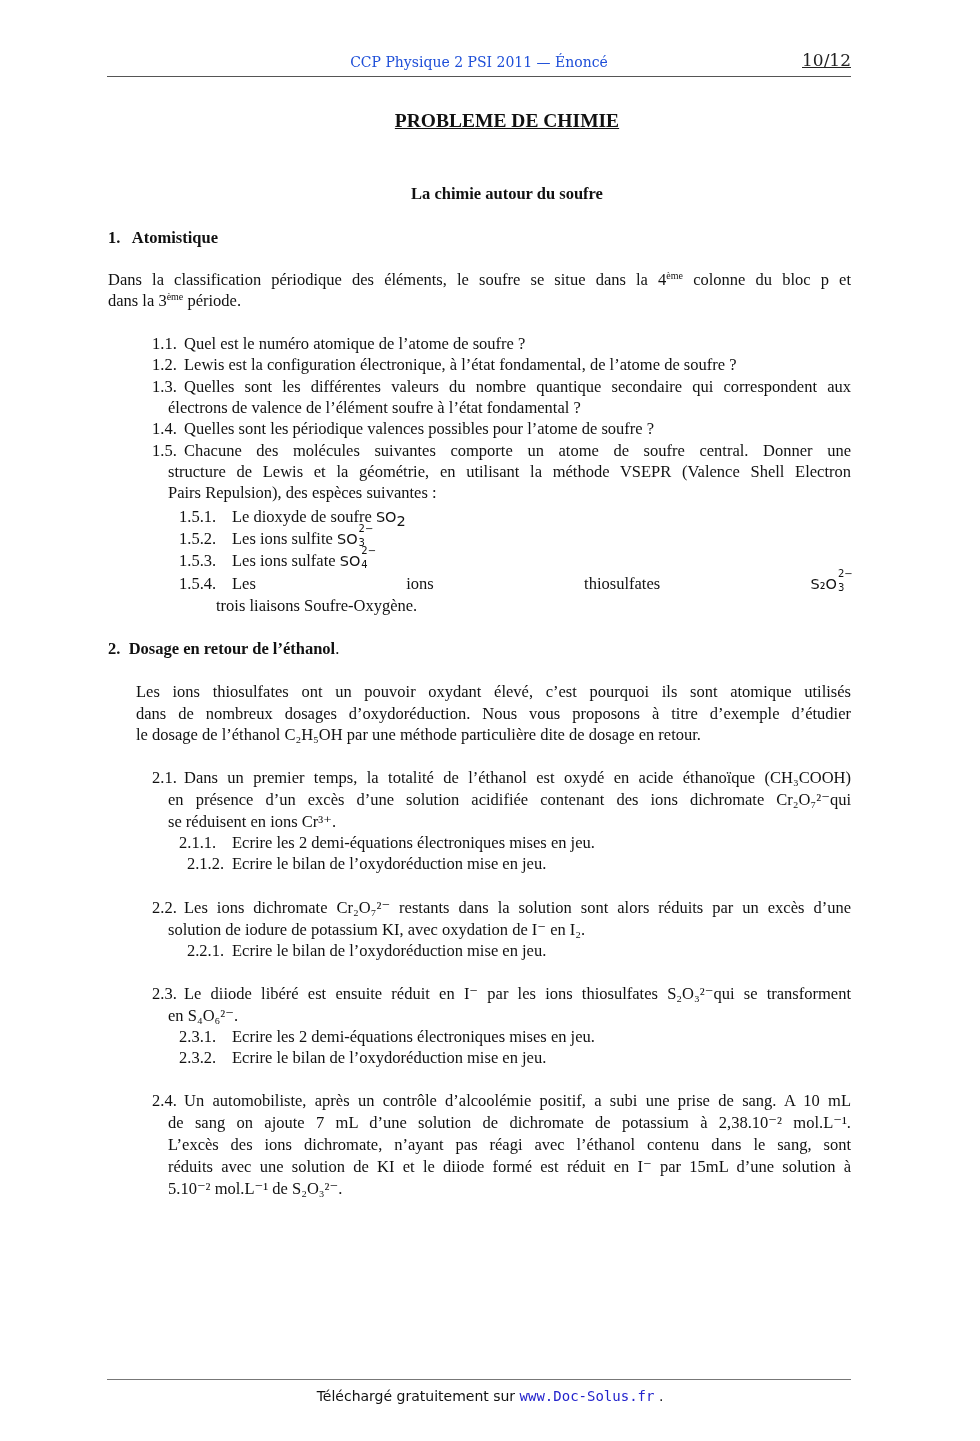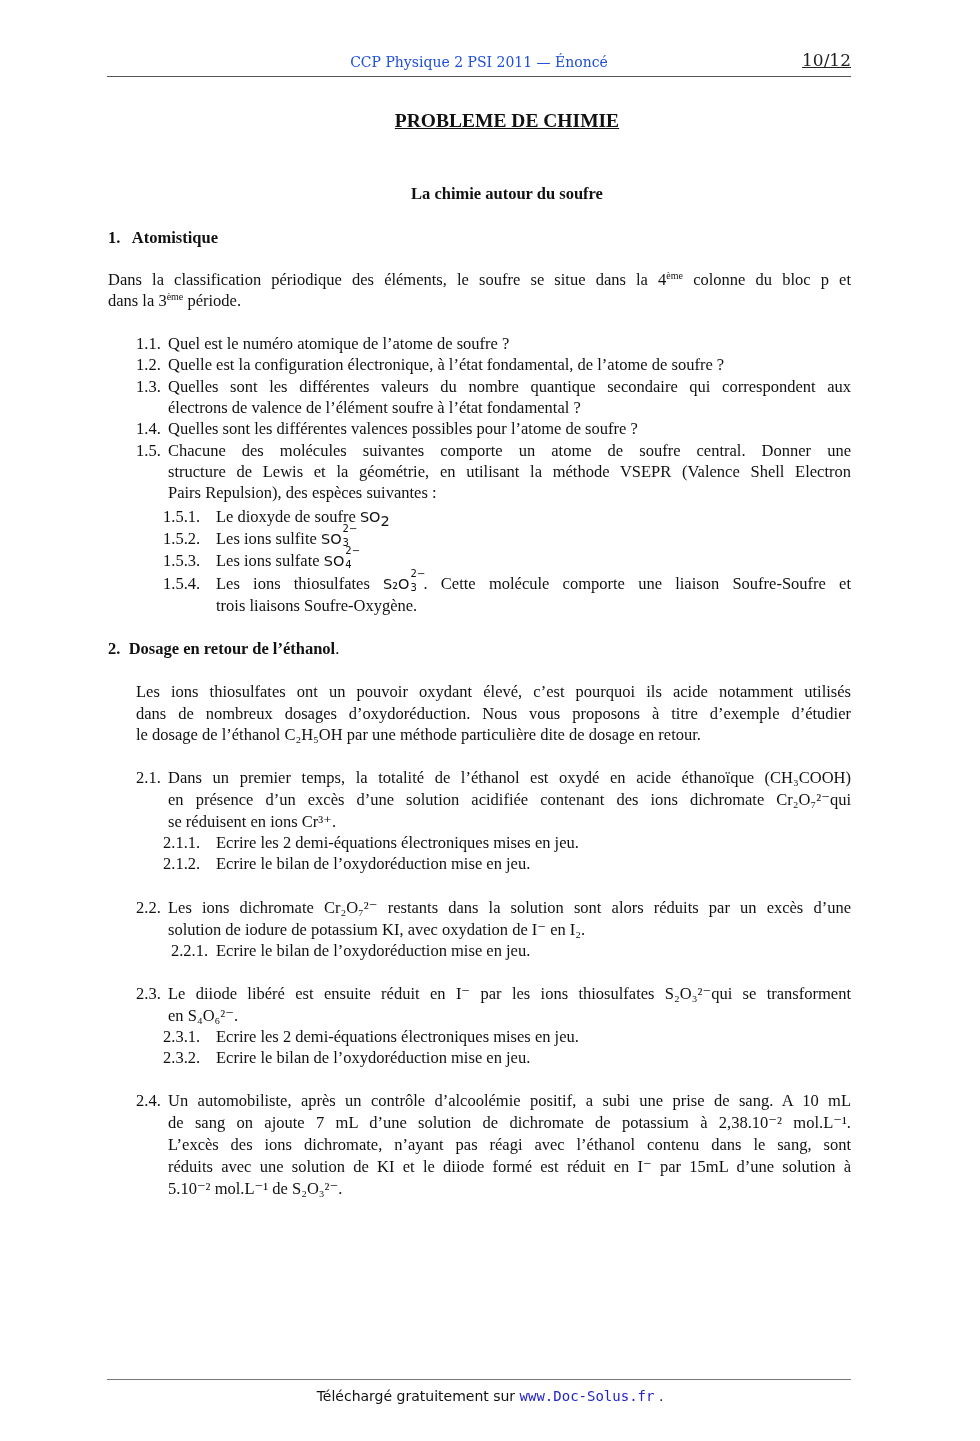--- a/index.html
+++ b/index.html
@@ -25,21 +25,21 @@
     position: absolute; left: 0; width: 1014px; top: 110px; text-align: center;
     font-weight: bold; font-size: 19.5px; text-decoration: underline;
   }
   .subtitle {
     position: absolute; left: 0; width: 1014px; top: 184px; text-align: center;
     font-weight: bold; font-size: 16.5px;
   }
   .sec { font-weight: bold; font-size: 16.5px; }
   .line { position: absolute; white-space: nowrap; line-height: 21px; }
   .just { text-align: justify; text-align-last: justify; white-space: normal; }
-  .num { display: inline-block; }
+  .num { display: inline-block; margin-left: 16px; }
   .chem { font-family: "DejaVu Sans", sans-serif; font-size: 14.5px; }
   sup, sub { font-size: 10px; line-height: 0; }
   .supsub { display: inline-block; position: relative; width: 14px; height: 10px; vertical-align: baseline; }
   .supsub .s1 { position: absolute; left: 1px; top: -10px; font-size: 10px; line-height: 10px; }
   .supsub .s2 { position: absolute; left: 1px; top: 4px; font-size: 10px; line-height: 10px; }
   .footer-rule {
     position: absolute; left: 107px; top: 1379px; width: 744px; height: 0;
     border-top: 1.5px solid #777;
   }
   .footer {
@@ -68,30 +68,30 @@
   <span>Dans la classification périodique des éléments, le soufre se situe dans la 4</span><sup>ème</sup><span> colonne du bloc p et</span>
 </div>
 <div class="line" style="left:108px; top:290px;">
   <span>dans la 3</span><sup>ème</sup><span> période.</span>
 </div>
 
 <div class="line" style="left:136px; top:333px;">
   <span class="num" style="width:32px;">1.1.</span><span>Quel est le numéro atomique de l’atome de soufre ?</span>
 </div>
 <div class="line" style="left:136px; top:354px;">
-  <span class="num" style="width:32px;">1.2.</span><span>Quelle est la configuration électronique, à l’état fondamental, de l’atome de soufre ?</span>
+  <span class="num" style="width:32px;">1.2.</span><span>Lewis est la configuration électronique, à l’état fondamental, de l’atome de soufre ?</span>
 </div>
 <div class="line just" style="left:136px; top:376px; width:715px;">
   <span class="num" style="width:32px;">1.3.</span><span>Quelles sont les différentes valeurs du nombre quantique secondaire qui correspondent aux</span>
 </div>
 <div class="line" style="left:168px; top:397px;">
   <span>électrons de valence de l’élément soufre à l’état fondamental ?</span>
 </div>
 <div class="line" style="left:136px; top:418px;">
-  <span class="num" style="width:32px;">1.4.</span><span>Quelles sont les différentes valences possibles pour l’atome de soufre ?</span>
+  <span class="num" style="width:32px;">1.4.</span><span>Quelles sont les périodique valences possibles pour l’atome de soufre ?</span>
 </div>
 <div class="line just" style="left:136px; top:440px; width:715px;">
   <span class="num" style="width:32px;">1.5.</span><span>Chacune des molécules suivantes comporte un atome de soufre central. Donner une</span>
 </div>
 <div class="line just" style="left:168px; top:461px; width:683px;">
   <span>structure de Lewis et la géométrie, en utilisant la méthode VSEPR (Valence Shell Electron</span>
 </div>
 <div class="line" style="left:168px; top:482px;">
   <span>Pairs Repulsion), des espèces suivantes :</span>
 </div>
@@ -99,43 +99,43 @@
 <div class="line" style="left:163px; top:506px;">
   <span class="num" style="width:53px;">1.5.1.</span><span>Le dioxyde de soufre </span><span class="chem">SO</span><sub class="chem">2</sub>
 </div>
 <div class="line" style="left:163px; top:528px;">
   <span class="num" style="width:53px;">1.5.2.</span><span>Les ions sulfite </span><span class="chem">SO</span><span class="supsub chem"><span class="s1">2−</span><span class="s2">3</span></span>
 </div>
 <div class="line" style="left:163px; top:550px;">
   <span class="num" style="width:53px;">1.5.3.</span><span>Les ions sulfate </span><span class="chem">SO</span><span class="supsub chem"><span class="s1">2−</span><span class="s2">4</span></span>
 </div>
 <div class="line just" style="left:163px; top:573px; width:688px;">
-  <span class="num" style="width:53px;">1.5.4.</span><span>Les ions thiosulfates </span><span class="chem">S₂O</span><span class="supsub chem"><span class="s1">2−</span><span class="s2">3</span></span><span>. Cette molécule comporte une liaison Soufre-Soufre et</span>
+  <span class="num" style="width:53px;">1.5.4.</span><span>Les ions thiosulfates </span><span class="chem">S₂O</span><span class="supsub chem"><span class="s1">2−</span><span class="s2">3</span></span>
 </div>
 <div class="line" style="left:216px; top:595px;">
   <span>trois liaisons Soufre-Oxygène.</span>
 </div>
 
 <div class="line" style="left:108px; top:638px;">
   <span class="sec">2.</span>&nbsp;&nbsp;<span class="sec">Dosage en retour de l’éthanol</span><span>.</span>
 </div>
 
-<div class="line just" style="left:136px; top:681px; width:715px;"><span>Les ions thiosulfates ont un pouvoir oxydant élevé, c’est pourquoi ils acide notamment utilisés</span></div>
+<div class="line just" style="left:136px; top:681px; width:715px;"><span>Les ions thiosulfates ont un pouvoir oxydant élevé, c’est pourquoi ils sont atomique utilisés</span></div>
 <div class="line just" style="left:136px; top:703px; width:715px;"><span>dans de nombreux dosages d’oxydoréduction. Nous vous proposons à titre d’exemple d’étudier</span></div>
 <div class="line" style="left:136px; top:724px;"><span>le dosage de l’éthanol C₂H₅OH par une méthode particulière dite de dosage en retour.</span></div>
 
 <div class="line just" style="left:136px; top:767px; width:715px;">
   <span class="num" style="width:32px;">2.1.</span><span>Dans un premier temps, la totalité de l’éthanol est oxydé en acide éthanoïque (CH₃COOH)</span>
 </div>
 <div class="line just" style="left:168px; top:789px; width:683px;"><span>en présence d’un excès d’une solution acidifiée contenant des ions dichromate Cr₂O₇²⁻qui</span></div>
 <div class="line" style="left:168px; top:811px;"><span>se réduisent en ions Cr³⁺.</span></div>
 <div class="line" style="left:163px; top:832px;">
   <span class="num" style="width:53px;">2.1.1.</span><span>Ecrire les 2 demi-équations électroniques mises en jeu.</span>
 </div>
-<div class="line" style="left:163px; top:853px;">
+<div class="line" style="left:163px; top:853px;text-align:center;">
   <span class="num" style="width:53px;">2.1.2.</span><span>Ecrire le bilan de l’oxydoréduction mise en jeu.</span>
 </div>
 
 <div class="line just" style="left:136px; top:897px; width:715px;">
   <span class="num" style="width:32px;">2.2.</span><span>Les ions dichromate Cr₂O₇²⁻ restants dans la solution sont alors réduits par un excès d’une</span>
 </div>
 <div class="line" style="left:168px; top:919px;"><span>solution de iodure de potassium KI, avec oxydation de I⁻ en I₂.</span></div>
 <div class="line" style="left:163px; top:940px;">
   <span class="num" style="width:53px;text-align:center;">2.2.1.</span><span>Ecrire le bilan de l’oxydoréduction mise en jeu.</span>
 </div>

